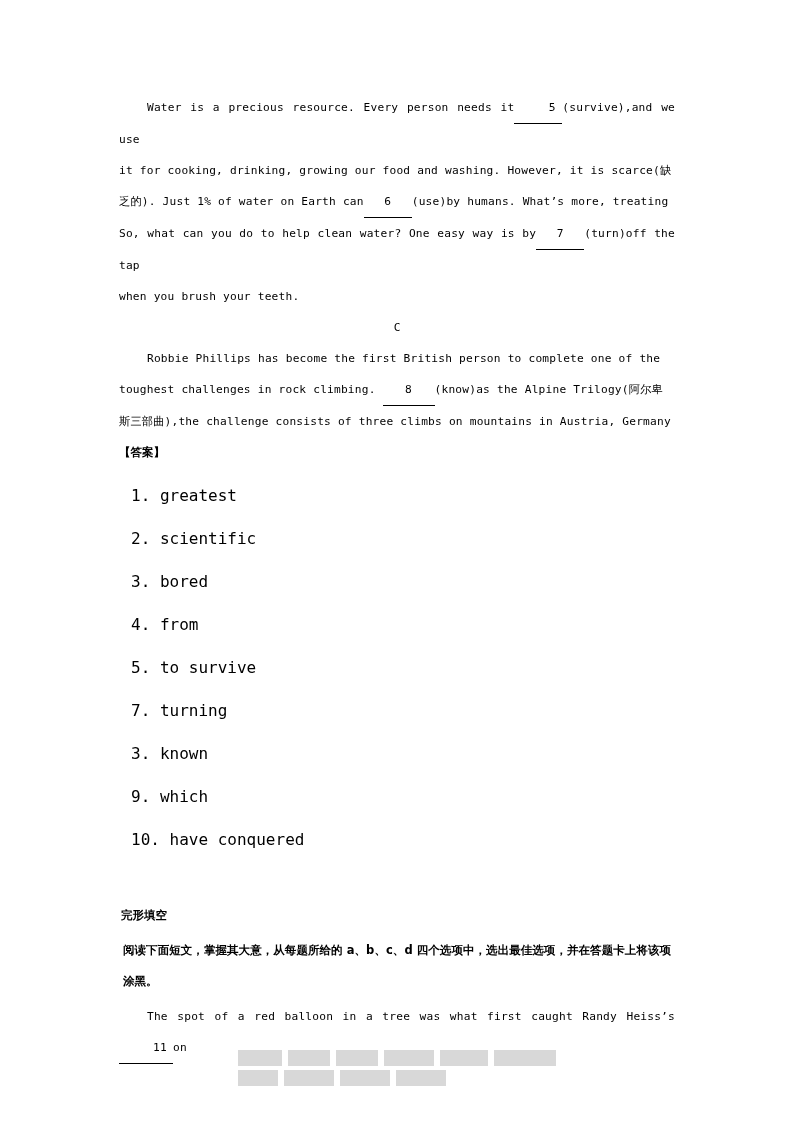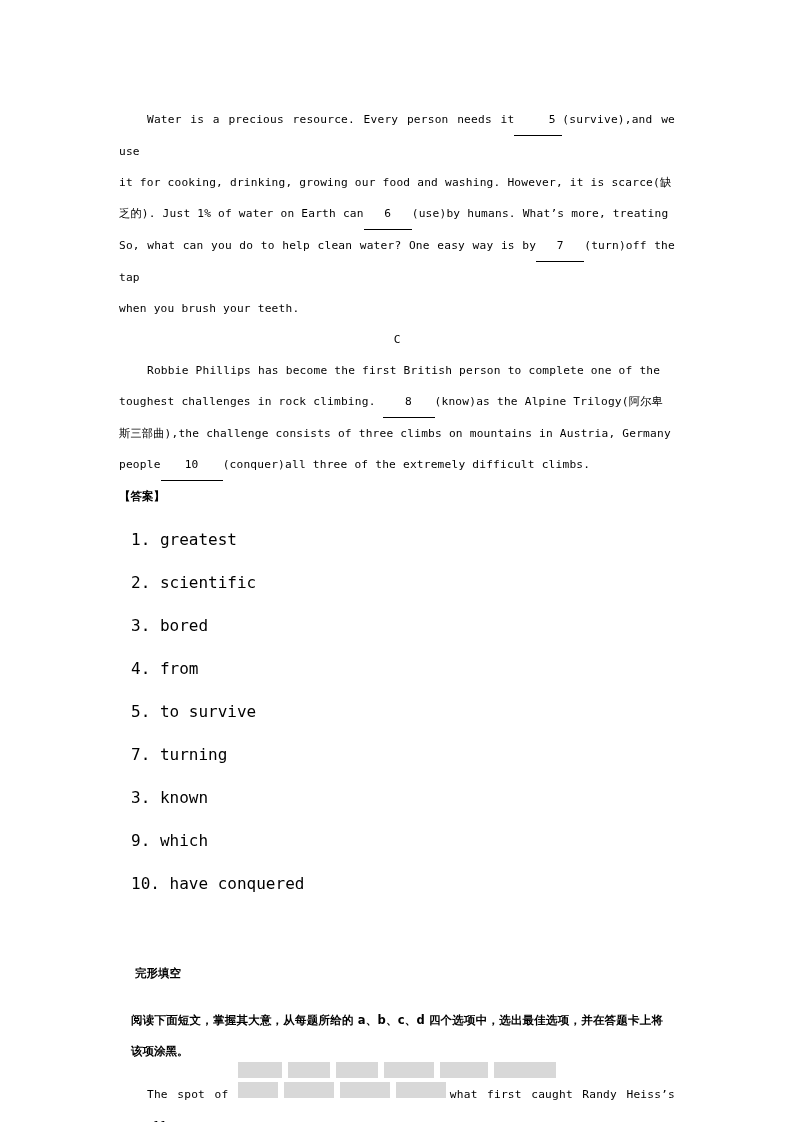--- a/index.html
+++ b/index.html
@@ -10,21 +10,21 @@
   body {
     width: 793px;
     height: 1122px;
     font-family: "Liberation Serif", serif;
     color: #000000;
     position: relative;
     overflow: hidden;
   }
   .page {
     position: absolute;
-    left: 0; top: 12px;
+    left: 0; top: 0;
     width: 793px;
     height: 1100px;
     background: #fff;
   }
   .content {
     position: absolute;
     left: 119px;
     top: 92px;
     width: 556px;
   }
@@ -65,28 +65,28 @@
     font-size: 16px;
     line-height: 31px;
     margin: 12px;
     white-space: pre;
   }
   .section-title {
     font-family: "DejaVu Sans", sans-serif;
     font-size: 11.5px;
     font-weight: bold;
     line-height: 31px;
-    margin: 16px;
+    margin: 2px;
   }
   .section-sub {
     font-family: "DejaVu Sans", sans-serif;
     font-size: 11.5px;
     font-weight: bold;
     line-height: 31px;
-    margin: 12px;
+    margin: 4px;
     text-align: justify;
   }
   .gap {
     height: 31px;
   }
   .watermark {
     position: absolute;
     left: 238px;
     top: 1050px;
     width: 318px;
@@ -119,21 +119,20 @@
         <p class="para"><span>So, what can you do to help clean water? One easy way is by</span><span class="blank" style="width: 46px;">7</span><span>(turn)off the tap</span></p>
         <p class="para"><span>when you brush your teeth.</span></p>
       </div>
 
     <p class="center-letter">C</p>
 
     <div id="passage-c">
         <p class="para indent"><span>Robbie Phillips has become the first British person to complete one of the</span></p>
         <p class="para"><span>toughest challenges in rock climbing. </span><span class="blank" style="width: 50px;">8</span><span>(know)as the Alpine Trilogy(阿尔卑</span></p>
         <p class="para"><span>斯三部曲),the challenge consists of three climbs on mountains in Austria, Germany</span></p>
-        <p class="para"><span>people</span><span class="blank" style="width: 60px;">10</span><span>(conquer)all three of the extremely difficult climbs.</span></p>
       </div>
 
     <p class="ans-head">【答案】</p>
 
     <div id="answers-list">
         <p class="ans-item">1. greatest</p>
         <p class="ans-item">2. scientific</p>
         <p class="ans-item">3. bored</p>
         <p class="ans-item">4. from</p>
         <p class="ans-item">5. to survive</p>

